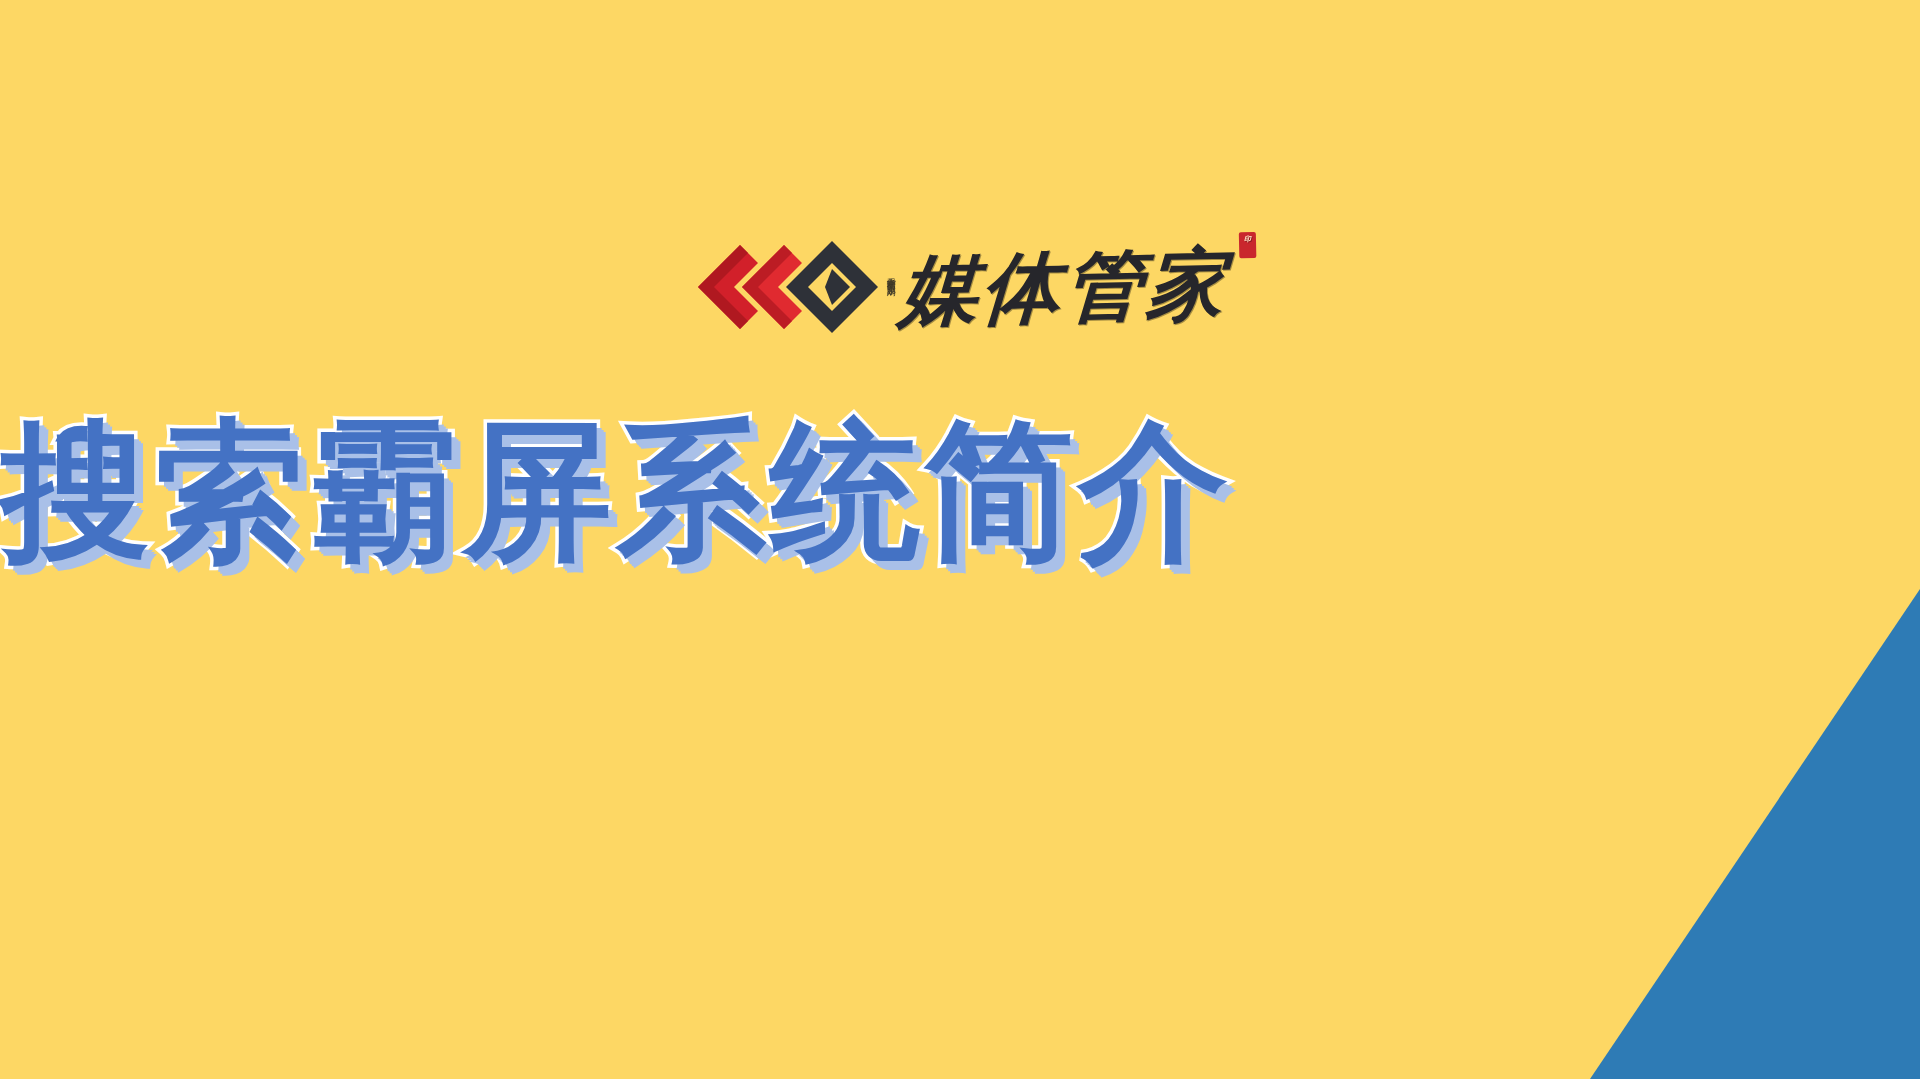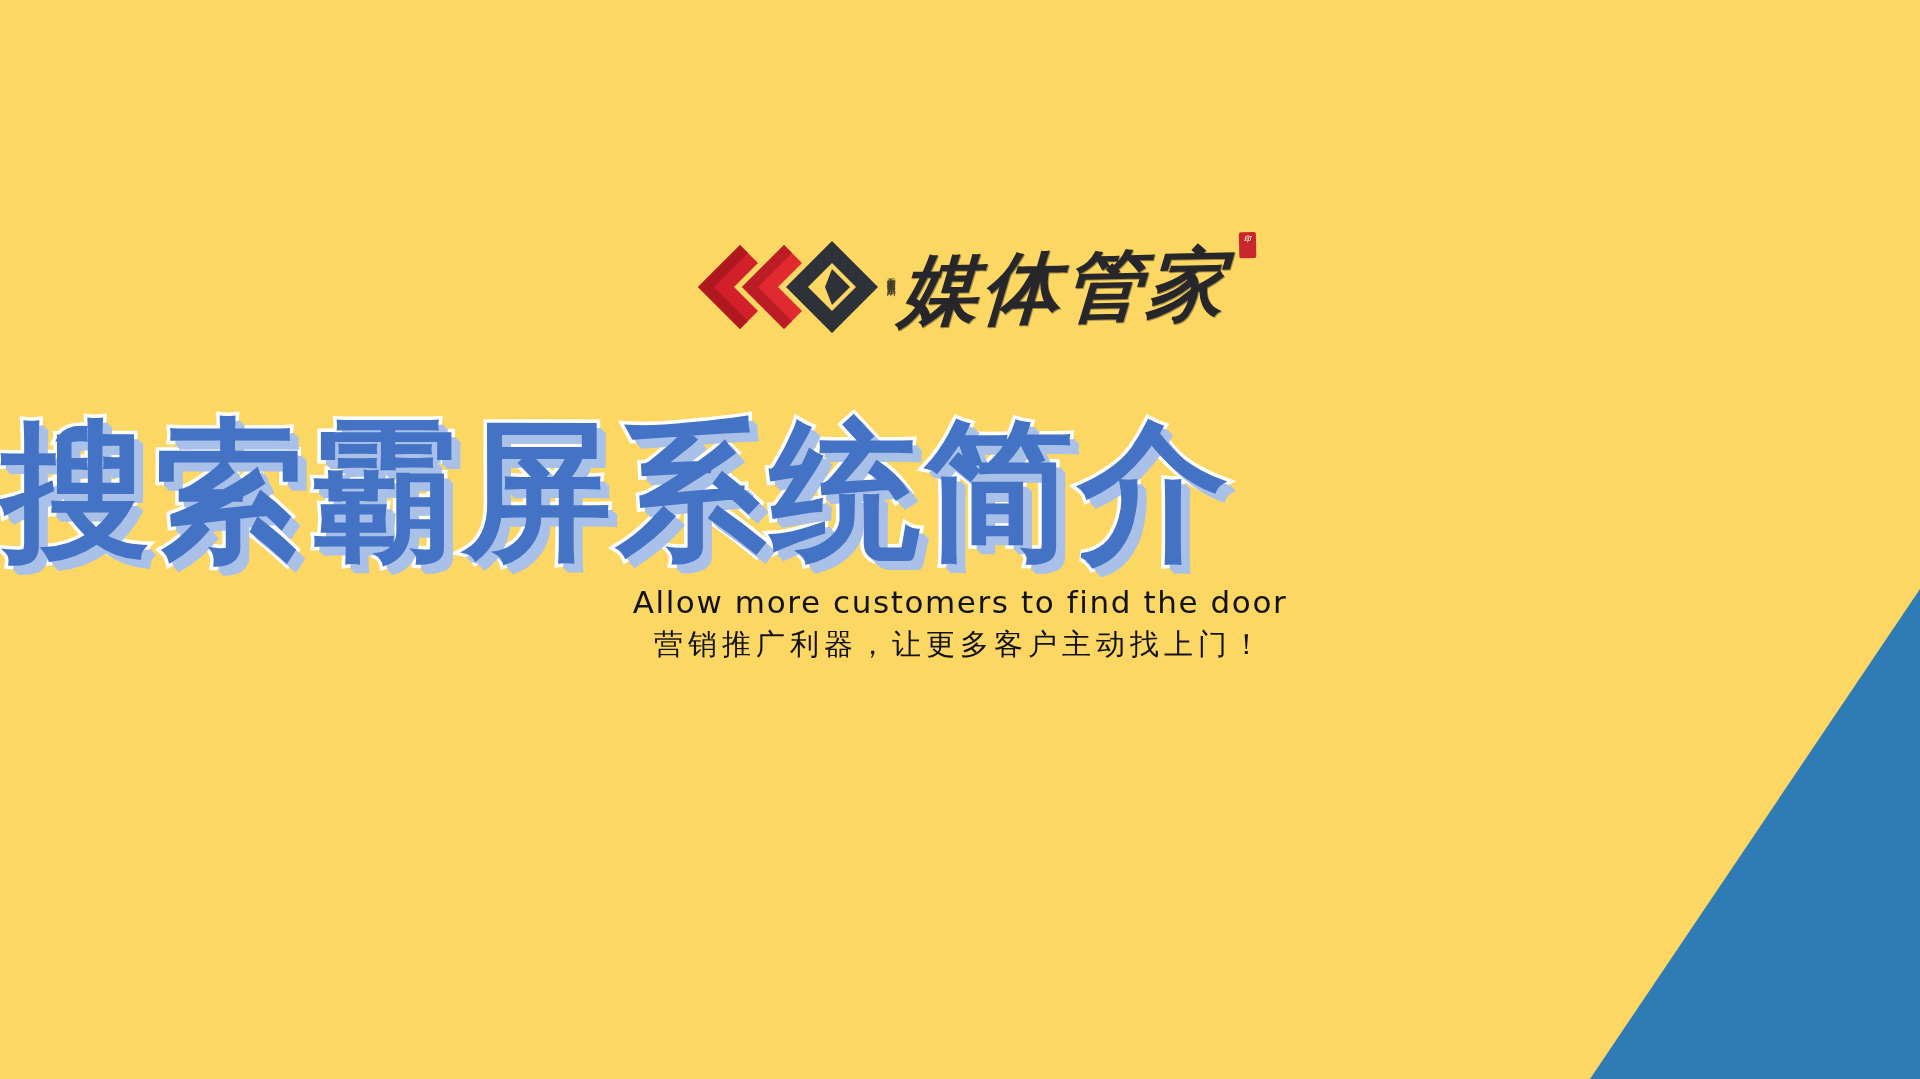--- a/index.html
+++ b/index.html
@@ -192,18 +192,14 @@
 
     <div class="logo-wordmark">
       <span>媒体管家</span>
       <span class="logo-stamp">印</span>
     </div>
 
   </div>
 
   <div class="headline">搜索霸屏系统简介</div>
 
-  <div class="subtitle">
-    <div class="subtitle-en">Allow more customers to find the door</div>
-    <div class="subtitle-cn">营销推广利器，让更多客户主动找上门！</div>
-  </div>
 
 </div>
 
 </body></html>

